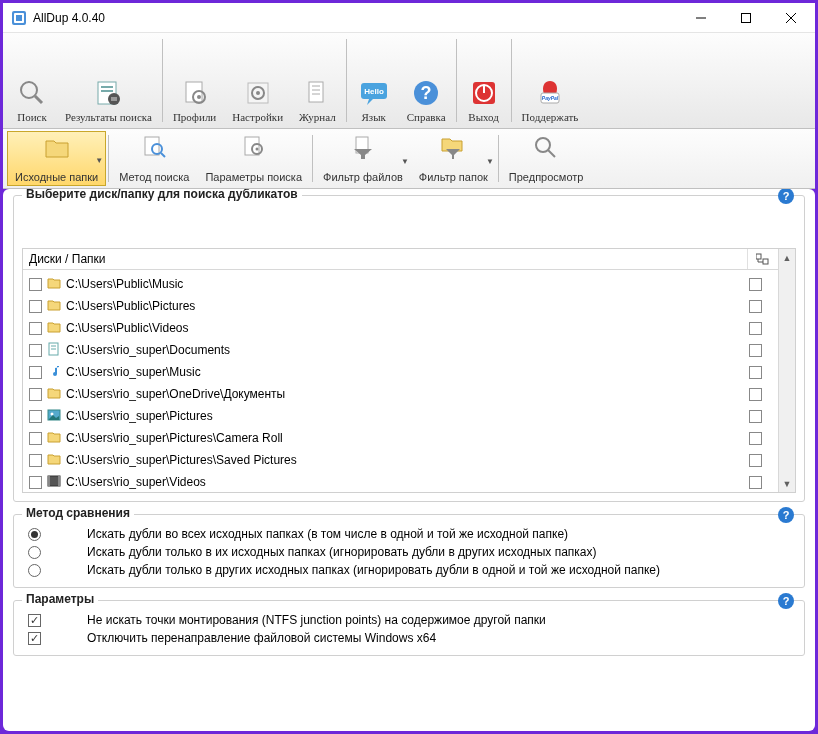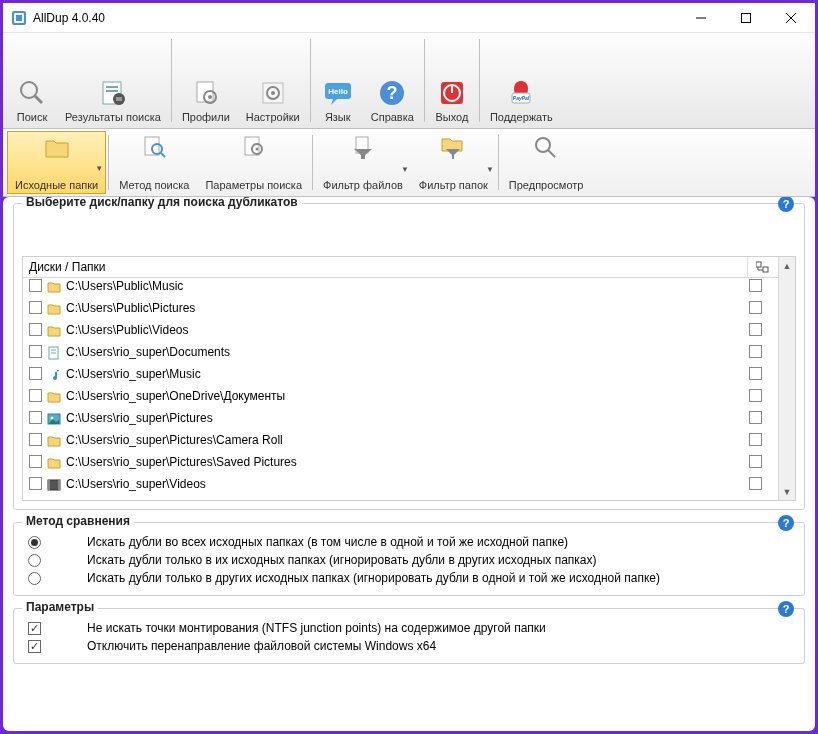--- a/index.html
+++ b/index.html
@@ -7,42 +7,42 @@
 .window { width: 818px; height: 734px; border: 3px solid #6d28d9; background: #6d28d9; display: flex; flex-direction: column; }
 .titlebar { height: 30px; display: flex; align-items: center; padding: 0 2px; background: #fff; border-bottom: 1px solid #e5e5e5; }
 .titlebar .app-icon { width: 16px; height: 16px; margin: 0 6px; display: flex; align-items: center; justify-content: center; }
 .titlebar .title { flex: 1; font-size: 12px; color: #000; }
 .titlebar .win-controls { display: flex; }
 .titlebar .win-btn { width: 45px; height: 28px; display: flex; align-items: center; justify-content: center; cursor: pointer; }
 
 .toolbar1 { display: flex; background: linear-gradient(#fdfdfd,#e8e8e8); border-bottom: 1px solid #c0c0c0; padding: 2px 4px; }
 .tb-btn { display: flex; flex-direction: column; align-items: center; justify-content: flex-start; padding: 2px 8px 3px; cursor: pointer; min-width: 50px; margin-top: 40px; }
 .tb-btn .icon-slot { width: 32px; height: 32px; display: flex; align-items: center; justify-content: center; }
-.tb-btn .caption { font-size: 11px; color: #333; margin-top: 2px; white-space: nowrap; }
+.tb-btn .caption { font-size: 11px; color: #333; margin-top: 2px; white-space: nowrap; font-family: Liberation Serif, serif; }
 .tb-sep { width: 1px; background: #c0c0c0; margin: 4px 2px; }
 
 .toolbar2 { display: flex; background: linear-gradient(#fdfdfd,#f0f0f0); border-bottom: 1px solid #c0c0c0; padding: 2px 4px; }
 .tb2-btn { display: flex; flex-direction: column; align-items: center; padding: 2px 8px 3px; cursor: pointer; position: relative; }
 .tb2-btn.selected { background: linear-gradient(#fff0b8,#ffd76b); border: 1px solid #c9a72b; padding: 1px 7px 2px; }
 .tb2-btn .drop { position: absolute; bottom: 20px; right: 2px; font-size: 8px; color: #555; }
 .tb2-btn .icon-slot { width: 28px; height: 28px; display: flex; align-items: center; justify-content: center; }
-.tb2-btn .caption { font-size: 11px; color: #333; margin-top: 18px; white-space: nowrap; }
+.tb2-btn .caption { font-size: 11px; color: #333; margin-top: 10px; white-space: nowrap; }
 
 .content { flex: 1; overflow: auto; padding: 6px 10px; background: #fff; border-radius: 6px; }
 .group { border: 1px solid #d0d0d0; border-radius: 3px; margin-bottom: 12px; position: relative; padding: 10px 8px 8px; }
 .group-title { position: absolute; top: -9px; left: 8px; background: #fff; padding: 0 4px; font-weight: bold; font-size: 12px; color: #222; }
 .help-icon { position: absolute; top: -8px; right: 10px; width: 16px; height: 16px; background: #2a7ad1; color: #fff; border-radius: 50%; font-size: 11px; font-weight: bold; display: flex; align-items: center; justify-content: center; cursor: pointer; }
 
 .folder-list { border: 1px solid #d0d0d0; background: #fff; height: 245px; display: flex; margin-top: 42px; }
 .list-inner { flex: 1; overflow: hidden; }
 .list-header { display: flex; border-bottom: 1px solid #d8d8d8; background: #fff; }
 .list-header .col1 { flex: 1; padding: 3px 6px; font-size: 12px; border-right: 1px solid #e0e0e0; }
 .list-header .col2 { width: 30px; padding: 3px 6px; display: flex; align-items: center; justify-content: center; }
 .list-rows { }
-.row { display: flex; align-items: flex-start; padding: 1px 6px; height: 22px; }
+.row { display: flex; align-items: flex-end; padding: 1px 6px; height: 22px; }
 .row .cb { width: 13px; height: 13px; border: 1px solid #888; margin-right: 4px; cursor: pointer; flex-shrink: 0; }
 .row .rowicon { width: 16px; height: 16px; margin-right: 4px; display: flex; align-items: center; justify-content: center; flex-shrink: 0; }
 .row .path { flex: 1; font-size: 12px; color: #000; white-space: nowrap; overflow: hidden; }
 .row .cb2 { width: 13px; height: 13px; border: 1px solid #888; margin-right: 10px; flex-shrink: 0; cursor: pointer; }
 .scrollbar { width: 17px; background: #f0f0f0; border-left: 1px solid #d8d8d8; display: flex; flex-direction: column; }
 .scroll-arrow { height: 17px; display: flex; align-items: center; justify-content: center; color: #606060; cursor: pointer; font-size: 9px; }
 .scroll-track { flex: 1; }
 
 .radio-row, .check-row { display: flex; align-items: center; padding: 2px 6px; font-size: 12px; gap: 40px; }
 .radio { width: 13px; height: 13px; border: 1px solid #666; border-radius: 50%; margin-right: 6px; display: flex; align-items: center; justify-content: center; cursor: pointer; }
@@ -119,20 +119,31 @@
     <div class="tb-btn">
       <span class="icon-slot">
           <svg width="28" height="28">
             <rect x="4" y="4" width="20" height="20" fill="#f5f5f5" stroke="#bbb"></rect>
             <circle cx="14" cy="14" r="6" fill="none" stroke="#888" stroke-width="2"></circle>
             <circle cx="14" cy="14" r="2" fill="#888"></circle>
           </svg>
         </span>
       <span class="caption">Настройки</span>
     </div>
+    <div class="tb-btn">
+      <span class="icon-slot">
+          <svg width="28" height="28">
+            <rect x="6" y="3" width="14" height="20" fill="#fff" stroke="#aaa"></rect>
+            <line x1="9" y1="7" x2="17" y2="7" stroke="#aaa"></line>
+            <line x1="9" y1="11" x2="17" y2="11" stroke="#aaa"></line>
+            <line x1="9" y1="15" x2="17" y2="15" stroke="#aaa"></line>
+          </svg>
+        </span>
+      <span class="caption">Журнал</span>
+    </div>
     <div class="tb-sep"></div>
     <div class="tb-btn">
       <span class="icon-slot">
           <svg width="30" height="28">
             <rect x="2" y="4" width="26" height="16" rx="3" fill="#4aa3df"></rect>
             <text x="15" y="15" font-size="8" fill="#fff" text-anchor="middle" font-weight="bold">Hello</text>
             <path d="M10 20 L14 20 L8 26 Z" fill="#4aa3df"></path>
           </svg>
         </span>
       <span class="caption">Язык</span>

